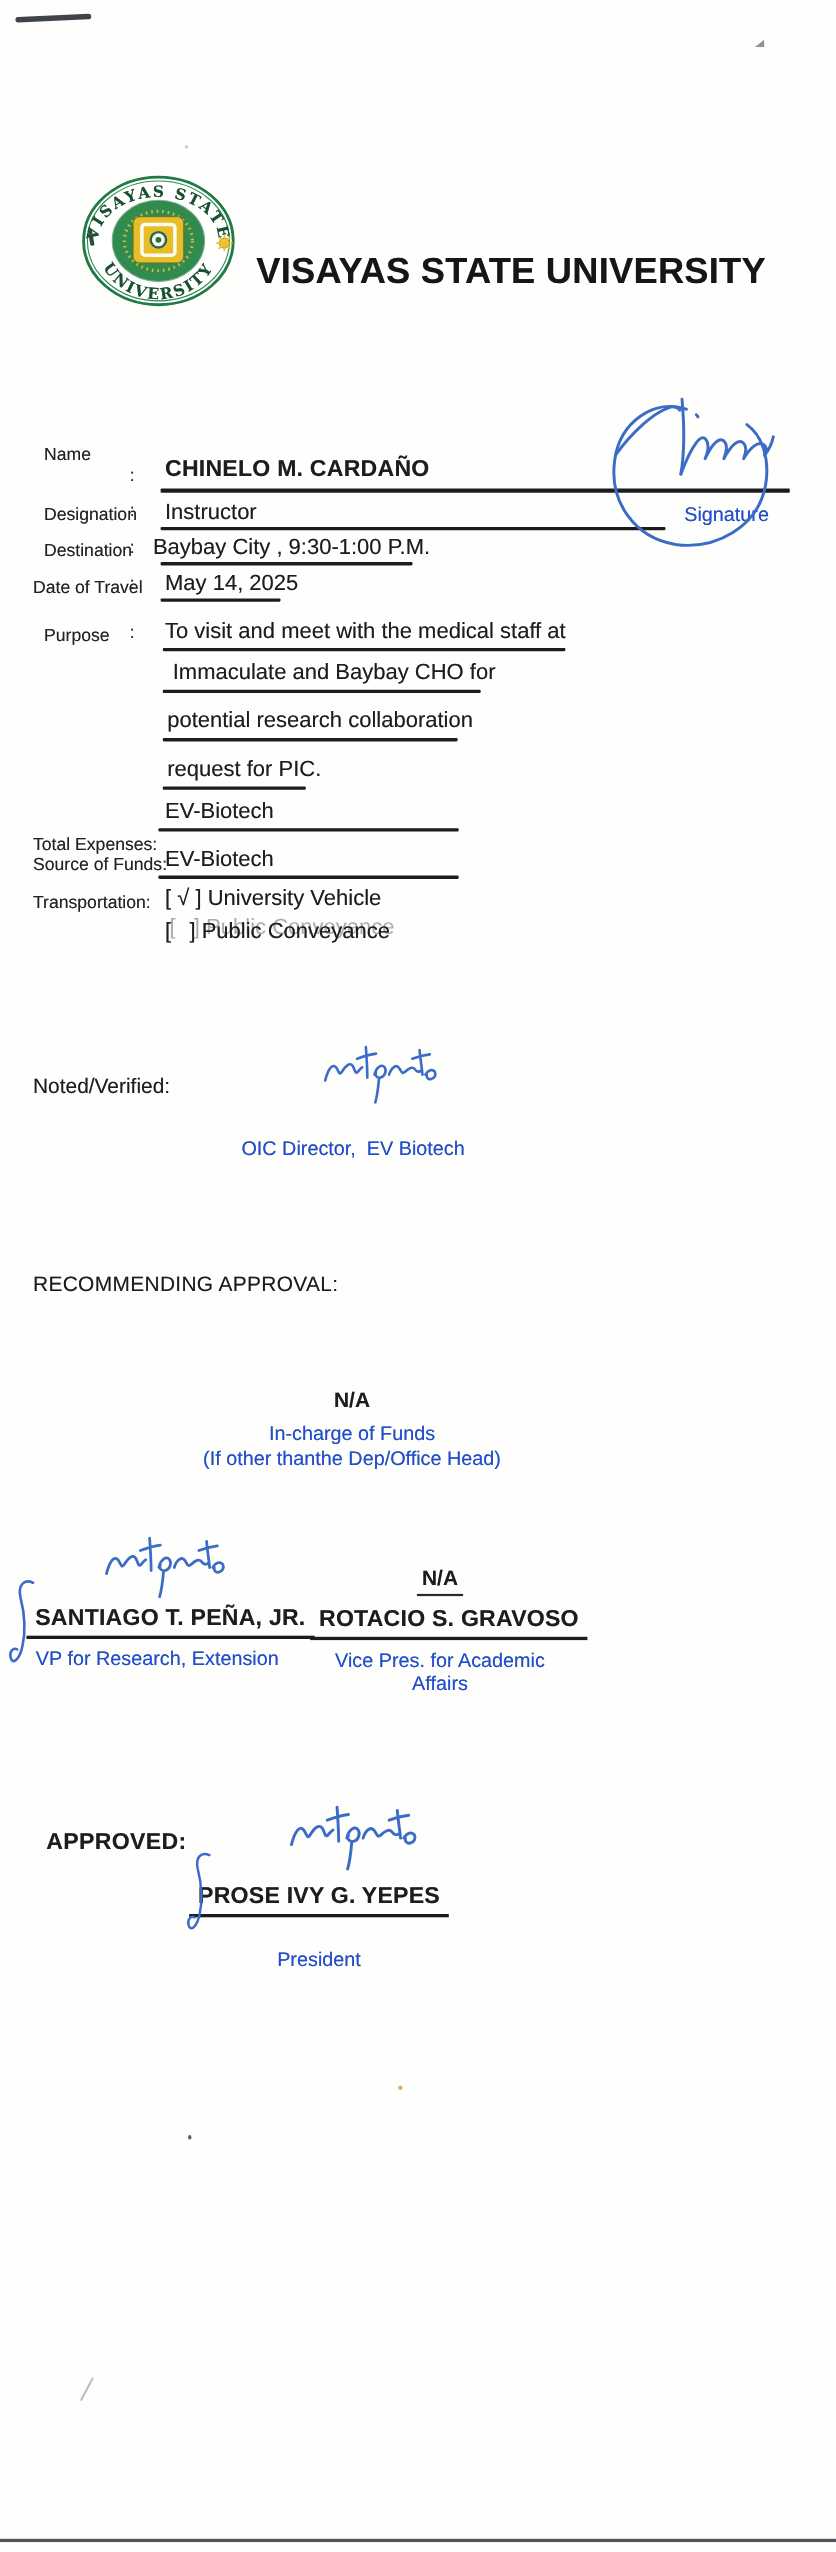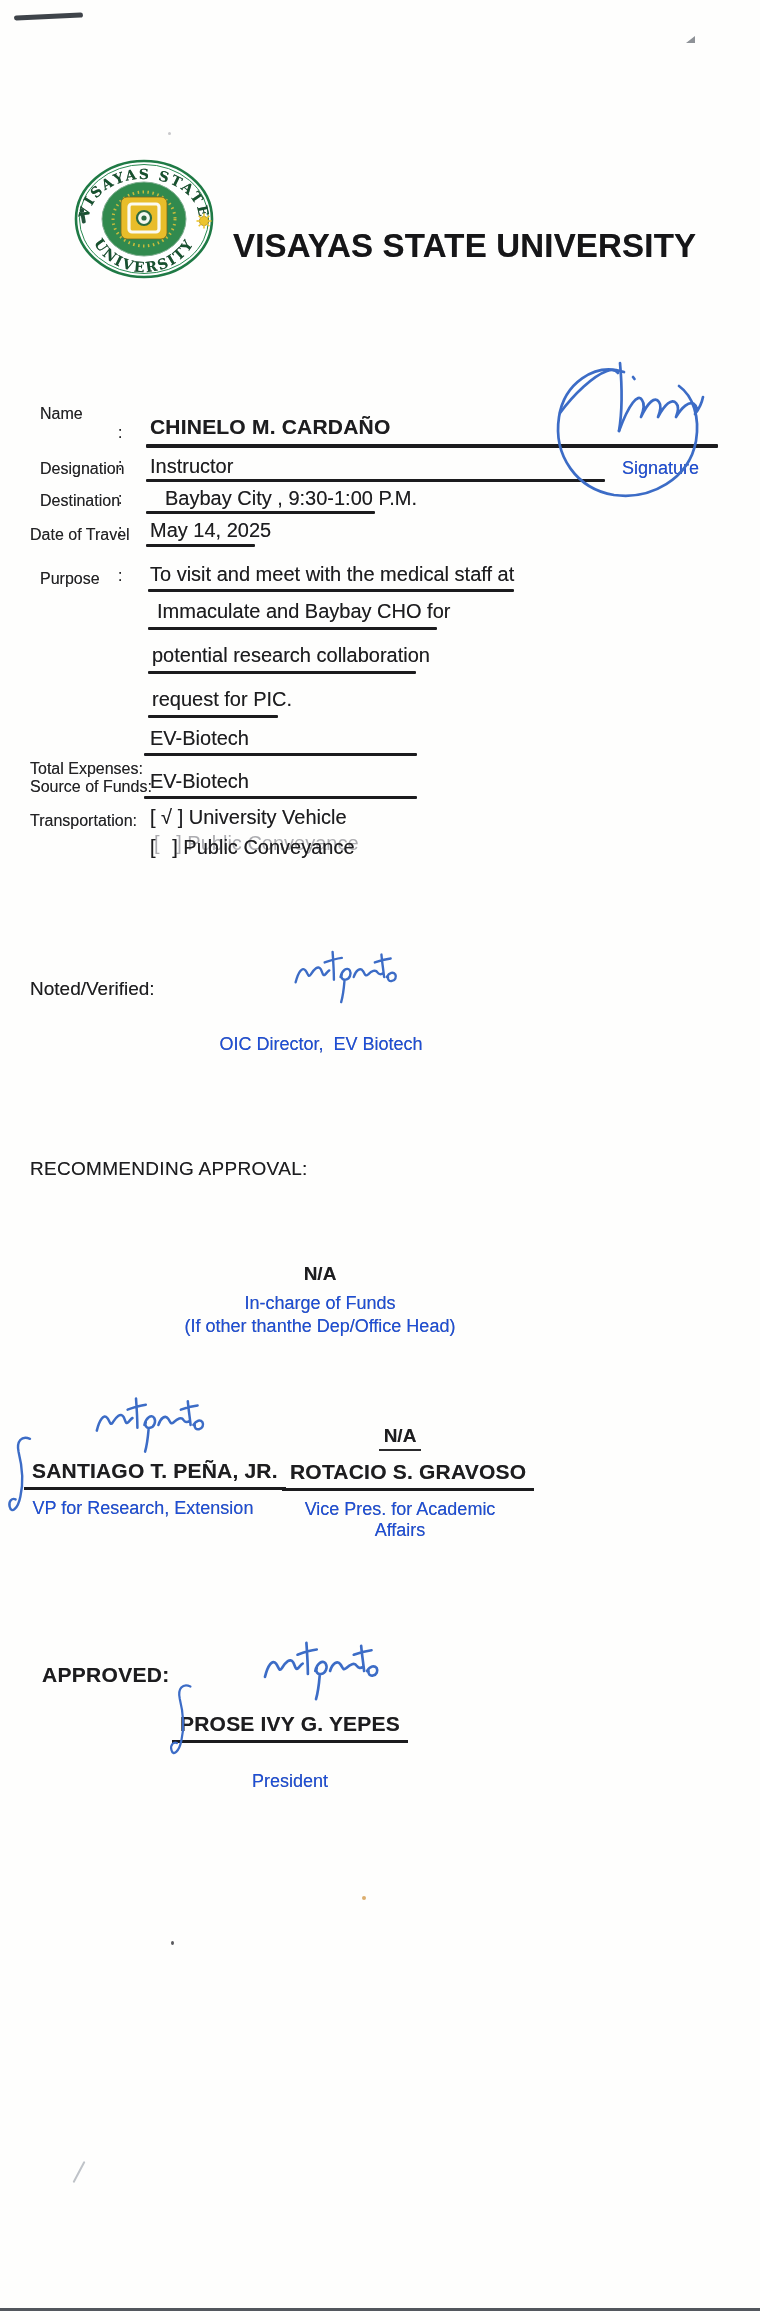--- a/index.html
+++ b/index.html
@@ -87,21 +87,21 @@
   <div class="ul" style="left:146px;top:444px;width:572px;height:4px;"></div>
 
   <span class="abs lbl" style="left:40px;top:460px;">Designation</span>
   <span class="abs lbl" style="left:118px;top:456px;">:</span>
   <span class="abs val" style="left:150px;top:455px;">Instructor</span>
   <div class="ul" style="left:146px;top:479px;width:459px;"></div>
   <span class="abs role" style="left:622px;top:458px;">Signature</span>
 
   <span class="abs lbl" style="left:40px;top:492px;">Destination</span>
   <span class="abs lbl" style="left:118px;top:490px;">:</span>
-  <span class="abs val" style="left:165px;top:487px;">Baybay City , 9:30-1:00 P.M.</span>
+  <span class="abs val" style="left:139px;top:487px;">Baybay City , 9:30-1:00 P.M.</span>
   <div class="ul" style="left:146px;top:511px;width:229px;"></div>
 
   <span class="abs lbl" style="left:30px;top:526px;">Date of Travel</span>
   <span class="abs lbl" style="left:118px;top:522px;">:</span>
   <span class="abs val" style="left:150px;top:519px;">May 14, 2025</span>
   <div class="ul" style="left:146px;top:544px;width:109px;"></div>
 
   <span class="abs lbl" style="left:40px;top:570px;">Purpose</span>
   <span class="abs lbl" style="left:118px;top:567px;">:</span>
   <span class="abs val" style="left:150px;top:563px;">To visit and meet with the medical staff at</span>

